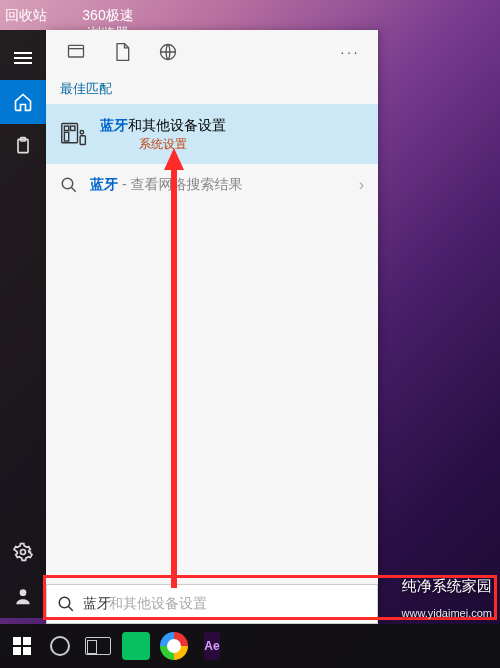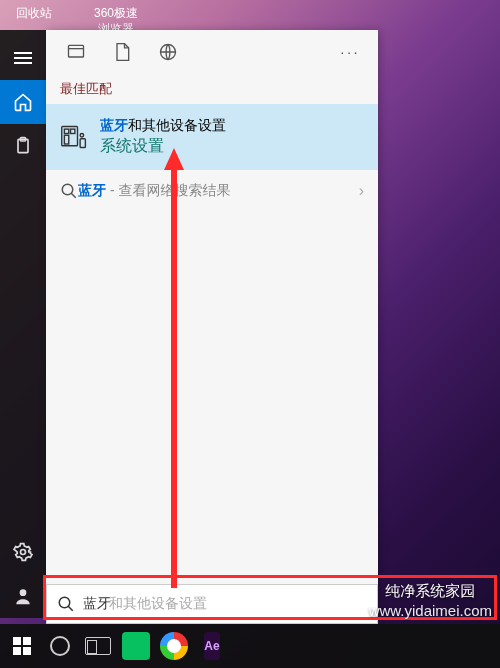--- a/index.html
+++ b/index.html
@@ -1,38 +1,38 @@
 <!DOCTYPE html>
 <html><head>
 <meta charset="utf-8">
 <style>
   * { margin: 0; padding: 0; box-sizing: border-box; }
   html, body { width: 500px; height: 668px; overflow: hidden; font-family: "Microsoft YaHei", "Segoe UI", sans-serif; }
   .screen { position: relative; width: 500px; height: 668px; background: linear-gradient(135deg, #d9a0b8 0%, #b86fa0 20%, #7b3c8f 40%, #4a1f6b 60%, #2a0f45 80%, #180a2e 100%); }
-  .desktop-icons { position: absolute; top: 4px; left: 0; right: 0; padding: 2px 8px; display: flex; gap: 30px; color: #fff; font-size: 12px; }
+  .desktop-icons { position: absolute; top: 4px; left: 0; right: 0; padding: 2px 0; display: flex; gap: 30px; color: #fff; font-size: 14px; }
   .desktop-icon { width: 52px; text-align: center; line-height: 1.3; }
   .leftbar { position: absolute; left: 0; top: 30px; width: 46px; height: 588px; background: rgba(20,20,20,0.92); display: flex; flex-direction: column; align-items: center; color: #fff; padding-top: 6px; }
   .leftbar .li { width: 46px; height: 44px; display: flex; align-items: center; justify-content: center; cursor: pointer; }
   .leftbar .li.active { background: #0078d4; }
   .leftbar .spacer { flex: 1; }
   .hamburger { width: 18px; height: 12px; display: flex; flex-direction: column; justify-content: space-between; }
   .hamburger span { height: 2px; background: #fff; }
   .icon-svg { width: 20px; height: 20px; }
   .panel { position: absolute; left: 46px; top: 30px; width: 332px; height: 588px; background: #f6f6f6; display: flex; flex-direction: column; box-shadow: 2px 0 8px rgba(0,0,0,0.25); }
   .panel-top { height: 44px; display: flex; align-items: center; padding: 0 10px; gap: 6px; }
   .topbtn { width: 40px; height: 40px; display: flex; align-items: center; justify-content: center; cursor: pointer; color: #555; }
   .dots { margin-left: auto; letter-spacing: 2px; font-size: 14px; color: #555; padding: 0 8px; cursor: pointer; }
-  .section-label { padding: 6px 14px; font-size: 13px; color: #7f1d1d; font-weight: 500; }
+  .section-label { padding: 6px 14px; font-size: 13px; color: #0369a1; font-weight: 500; }
   .best-match { background: #cce8f6; padding: 12px 14px 12px 14px; display: flex; align-items: center; gap: 12px; cursor: pointer; }
   .bm-icon { width: 28px; height: 28px; flex: none; }
-  .bm-text { line-height: 1.4; }
+  .bm-text { line-height: 1.4; text-align: center; }
   .bm-title { font-size: 14px; }
   .bm-title .hl { color: #0066cc; font-weight: 600; }
-  .bm-sub { font-size: 16px; color: #0f766e; font-family: Liberation Mono, monospace; }
-  .web-item { padding: 12px 14px; display: flex; align-items: center; cursor: pointer; }
+  .bm-sub { font-size: 12px; color: #c2410c; }
+  .web-item { padding: 12px 14px; display: flex; align-items: center; gap: 12px; cursor: pointer; }
   .wi-icon { width: 18px; height: 18px; flex: none; color: #555; }
   .wi-text { font-size: 14px; color: #111; }
   .wi-text .hl { color: #0066cc; font-weight: 600; }
   .wi-text .suffix { color: #888; }
   .chev { margin-left: auto; color: #aaa; font-size: 16px; }
   .annot-arrow { position: absolute; left: 164px; top: 148px; width: 20px; height: 440px; pointer-events: none; }
   .annot-arrow .head { position: absolute; top: 0; left: 0; width: 0; height: 0; border-left: 10px solid transparent; border-right: 10px solid transparent; border-bottom: 22px solid #ff2a2a; }
   .annot-arrow .line { position: absolute; top: 20px; left: 7px; width: 6px; height: 420px; background: #ff2a2a; }
   .annot-box { position: absolute; left: 43px; top: 575px; width: 454px; height: 45px; border: 3px solid #ff2a2a; pointer-events: none; }
   .searchbar { position: absolute; left: 46px; bottom: 44px; width: 332px; height: 40px; background: #fff; border: 1px solid #ccc; display: flex; align-items: center; padding: 0 10px; gap: 8px; }
@@ -42,21 +42,21 @@
   .tb { width: 36px; height: 36px; display: flex; align-items: center; justify-content: center; cursor: pointer; color: #eee; }
   .tb.start svg { width: 18px; height: 18px; }
   .tb.cortana { border: 2px solid #ccc; border-radius: 50%; width: 20px; height: 20px; margin: 8px; }
   .tb.taskview { width: 26px; height: 18px; border: 1px solid #ccc; border-radius: 2px; position: relative; }
   .tb.taskview::after { content: ""; position: absolute; left: 1px; top: 2px; width: 8px; height: 12px; border: 1px solid #ccc; }
   .tb.wechat { background: #07c160; border-radius: 4px; width: 28px; height: 28px; margin: 4px; }
   .tb.ae { background: #2a0a3a; color: #d6a0ff; font-size: 12px; font-weight: bold; border-radius: 3px; width: 28px; height: 28px; margin: 16px; display: flex; align-items: center; justify-content: center; }
   .tb.browser { width: 28px; height: 28px; border-radius: 50%; background: conic-gradient(#e33 0 90deg, #fb0 90deg 180deg, #3c3 180deg 270deg, #39f 270deg 360deg); margin: 4px; position: relative; }
   .tb.browser::after { content: ""; position: absolute; inset: 7px; background: #fff; border-radius: 50%; }
   .watermark { position: absolute; right: 8px; bottom: 48px; color: #fff; text-align: center; font-size: 15px; line-height: 1.3; text-shadow: 0 1px 3px rgba(0,0,0,0.6); }
-  .watermark .url { font-size: 15px; opacity: 0.9; }
+  .watermark .url { font-size: 11px; opacity: 0.9; margin-top: 10px; }
 </style>
 </head>
 <body>
 
 <div class="screen">
   <div class="desktop-icons">
     <div class="desktop-icon">回收站</div>
     <div class="desktop-icon">360极速浏览器</div>
   </div>
 

